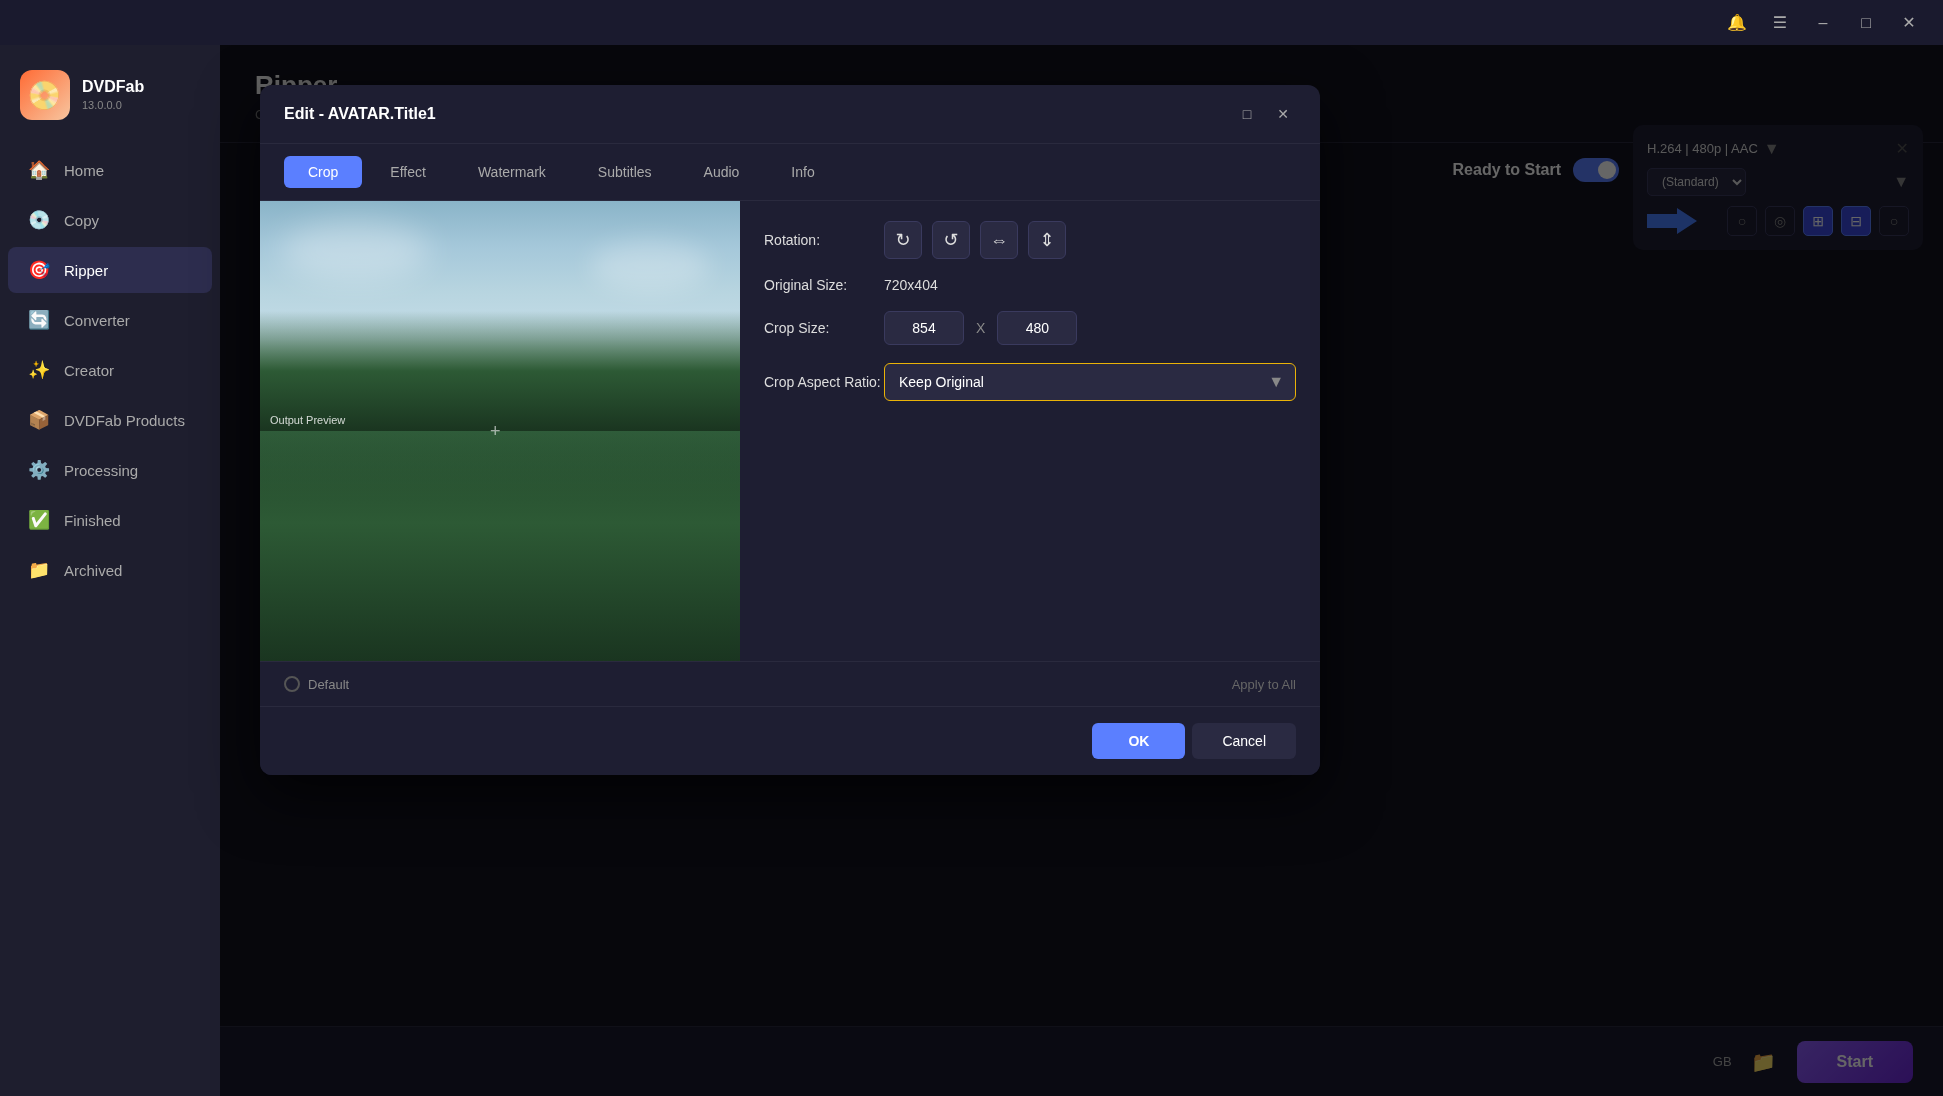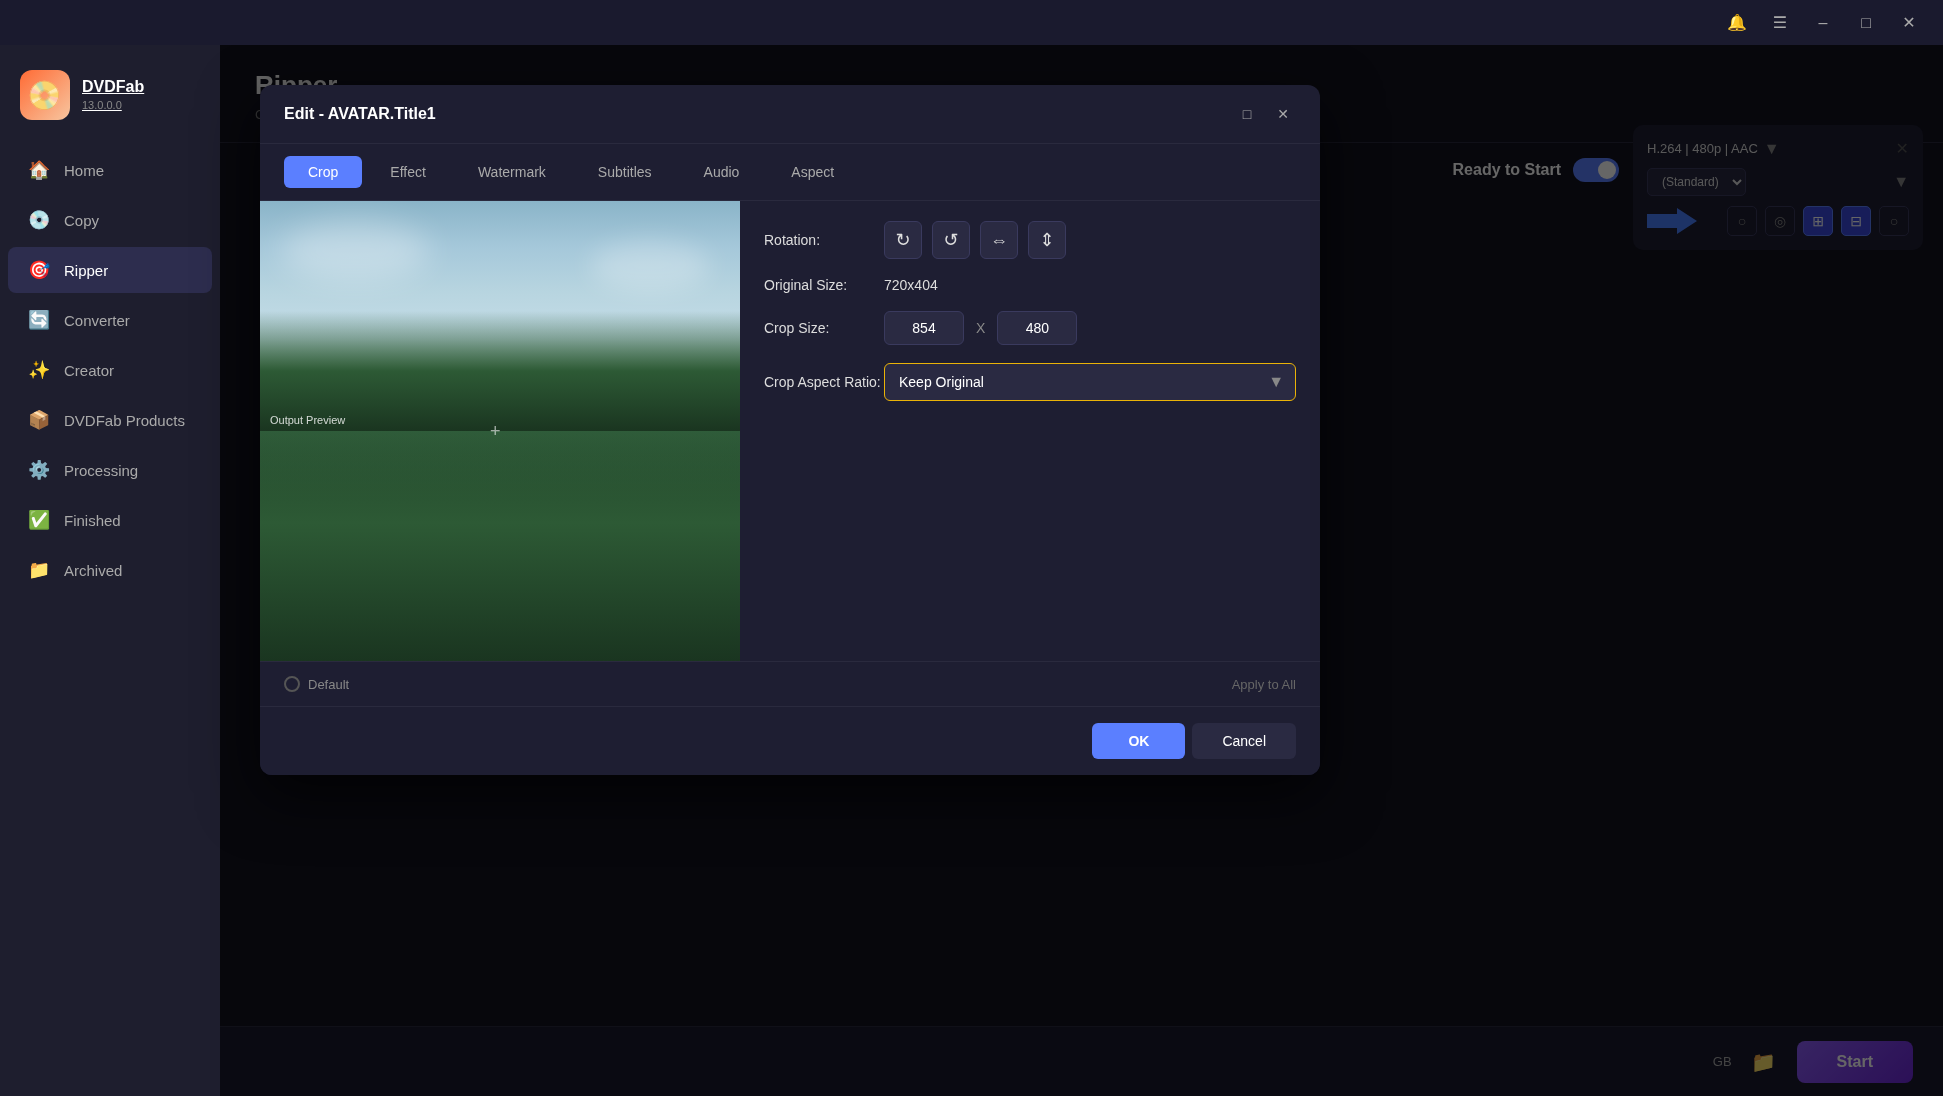--- a/index.html
+++ b/index.html
@@ -59,21 +59,21 @@
       font-size: 22px;
       font-weight: bold;
       color: #fff;
       overflow: hidden;
       position: relative;
     }
     .logo-icon::after {
       content: '📀';
       font-size: 28px;
     }
-    .logo-text { line-height: 1.3; text-decoration: underline; }
+    .logo-text { line-height: 1.3; }
     .logo-name { font-size: 16px; font-weight: 700; color: #fff; }
     .logo-version { font-size: 11px; color: #888; }
 
     .sidebar-item {
       display: flex;
       align-items: center;
       padding: 12px 20px;
       gap: 14px;
       cursor: pointer;
       color: #aaa;
@@ -633,21 +633,21 @@
         <button class="dialog-ctrl-btn">✕</button>
       </div>
     </div>
 
     <div class="dialog-tabs">
       <button class="dialog-tab active">Crop</button>
       <button class="dialog-tab">Effect</button>
       <button class="dialog-tab">Watermark</button>
       <button class="dialog-tab">Subtitles</button>
       <button class="dialog-tab">Audio</button>
-      <button class="dialog-tab">Aspect</button>
+      <button class="dialog-tab">Info</button>
     </div>
 
     <div class="dialog-body">
 
       <div class="preview-panel">
         <div class="preview-image">
 
           <div style="position:absolute;top:0;left:0;right:0;height:230px;background:linear-gradient(180deg,#8ab4c8 0%,#a5c8da 20%,#b8d5e0 40%,#c5dde8 60%,#b0d0c0 80%,#90baa0 100%);overflow:hidden;">
 
             <div style="position:absolute;top:20px;left:20px;width:150px;height:60px;background:rgba(255,255,255,0.3);border-radius:50%;filter:blur(15px);"></div>

